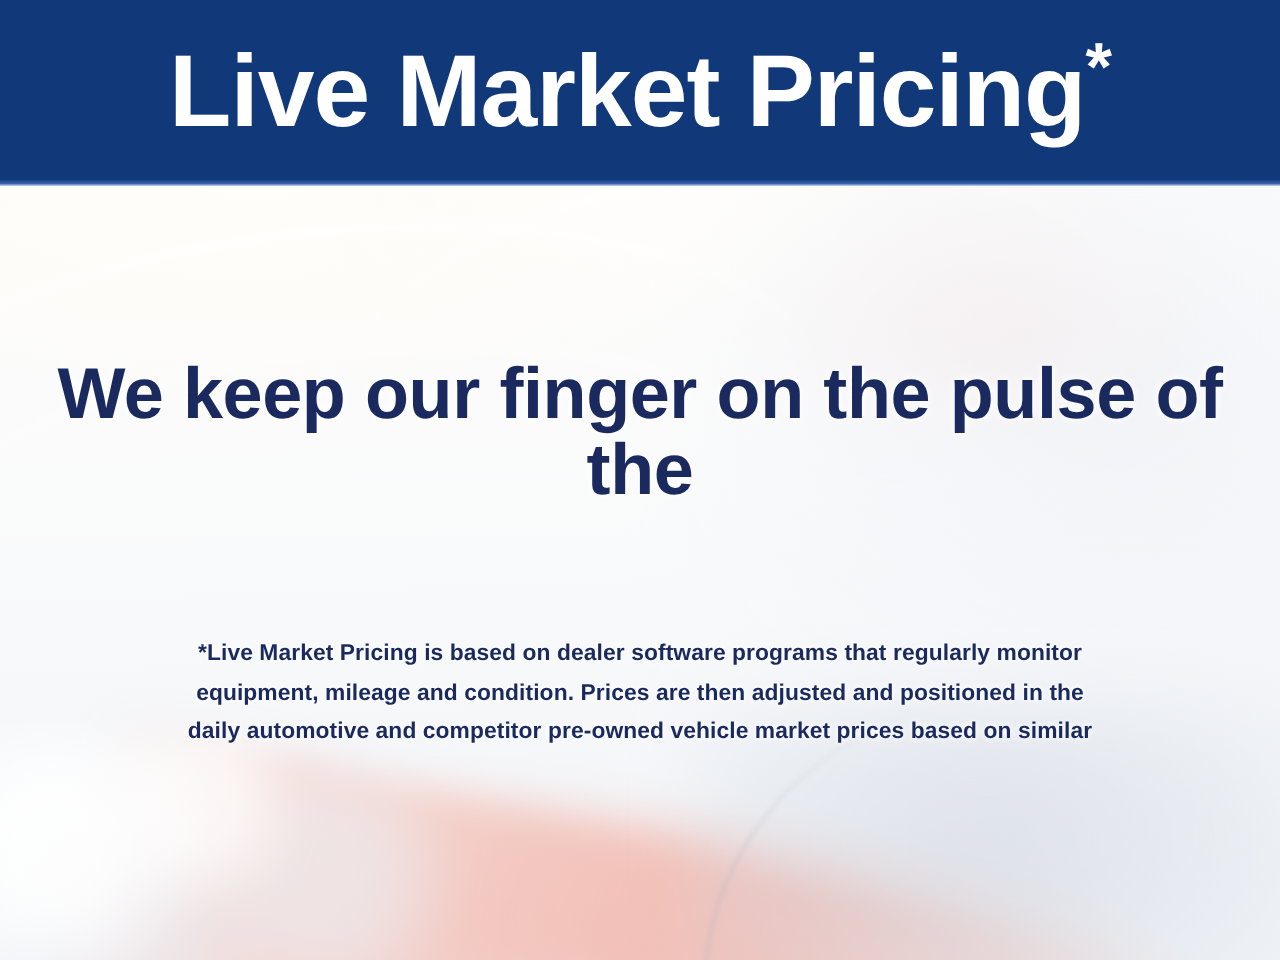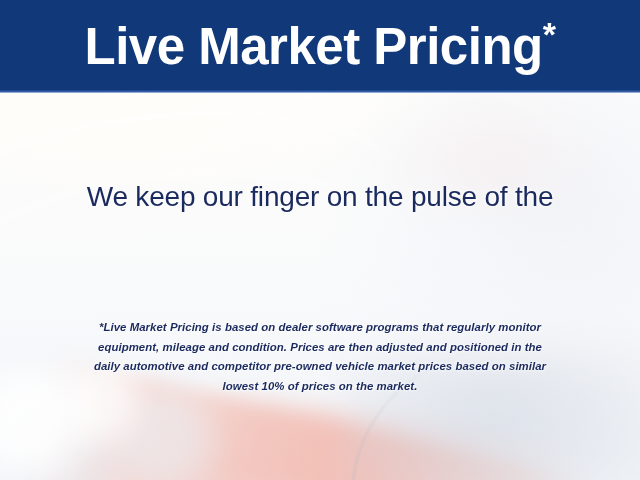--- a/index.html
+++ b/index.html
@@ -238,22 +238,22 @@
 
   
   #headline {
     position: absolute;
     left: 0;
     top: 178px;
     width: 640px;
     z-index: 4;
     text-align: center;
     color: #1b2a5e;
-    font-size: 28px;
-    font-weight: normal;
+    font-size: 36px;
+    font-weight: bold;
     line-height: 38px;
     letter-spacing: -0.2px;
     text-shadow: 0 0 3px rgba(255,255,255,0.95), 0 0 6px rgba(255,255,255,0.8);
   }
   #headline .hl-line { display: block; }
 
   
   #disclaimer {
     position: absolute;
     left: 0;
@@ -261,21 +261,21 @@
     width: 640px;
     z-index: 4;
     text-align: center;
     color: #1b2a5e;
     font-size: 11.4px;
     font-weight: bold;
     line-height: 19.5px;
     letter-spacing: 0.05px;
     text-shadow: 0 0 3px rgba(255,255,255,0.95), 0 0 5px rgba(255,255,255,0.85);
   }
-  #disclaimer .dc-line { display: block; font-style: italic; }
+  #disclaimer .dc-line { display: block; }
 </style>
 </head>
 <body>
 
 <div id="promo-card">
 
   <div class="bg-layer">
     <div class="bg-base"></div>
     <div class="bg-cream-a"></div>
     <div class="bg-cream-b"></div>
@@ -298,16 +298,15 @@
   <div class="banner-underline"></div>
 
   <div id="headline">
     <span class="hl-line">We keep our finger on the pulse of the</span>
   </div>
 
   <div id="disclaimer">
     <span class="dc-line">*Live Market Pricing is based on dealer software programs that regularly monitor</span>
     <span class="dc-line">equipment, mileage and condition. Prices are then adjusted and positioned in the</span>
     <span class="dc-line">daily automotive and competitor pre-owned vehicle market prices based on similar</span>
-    <span class="dc-line">lowest 10% of prices on the market.</span>
   </div>
 
 </div>
 
 </body></html>

